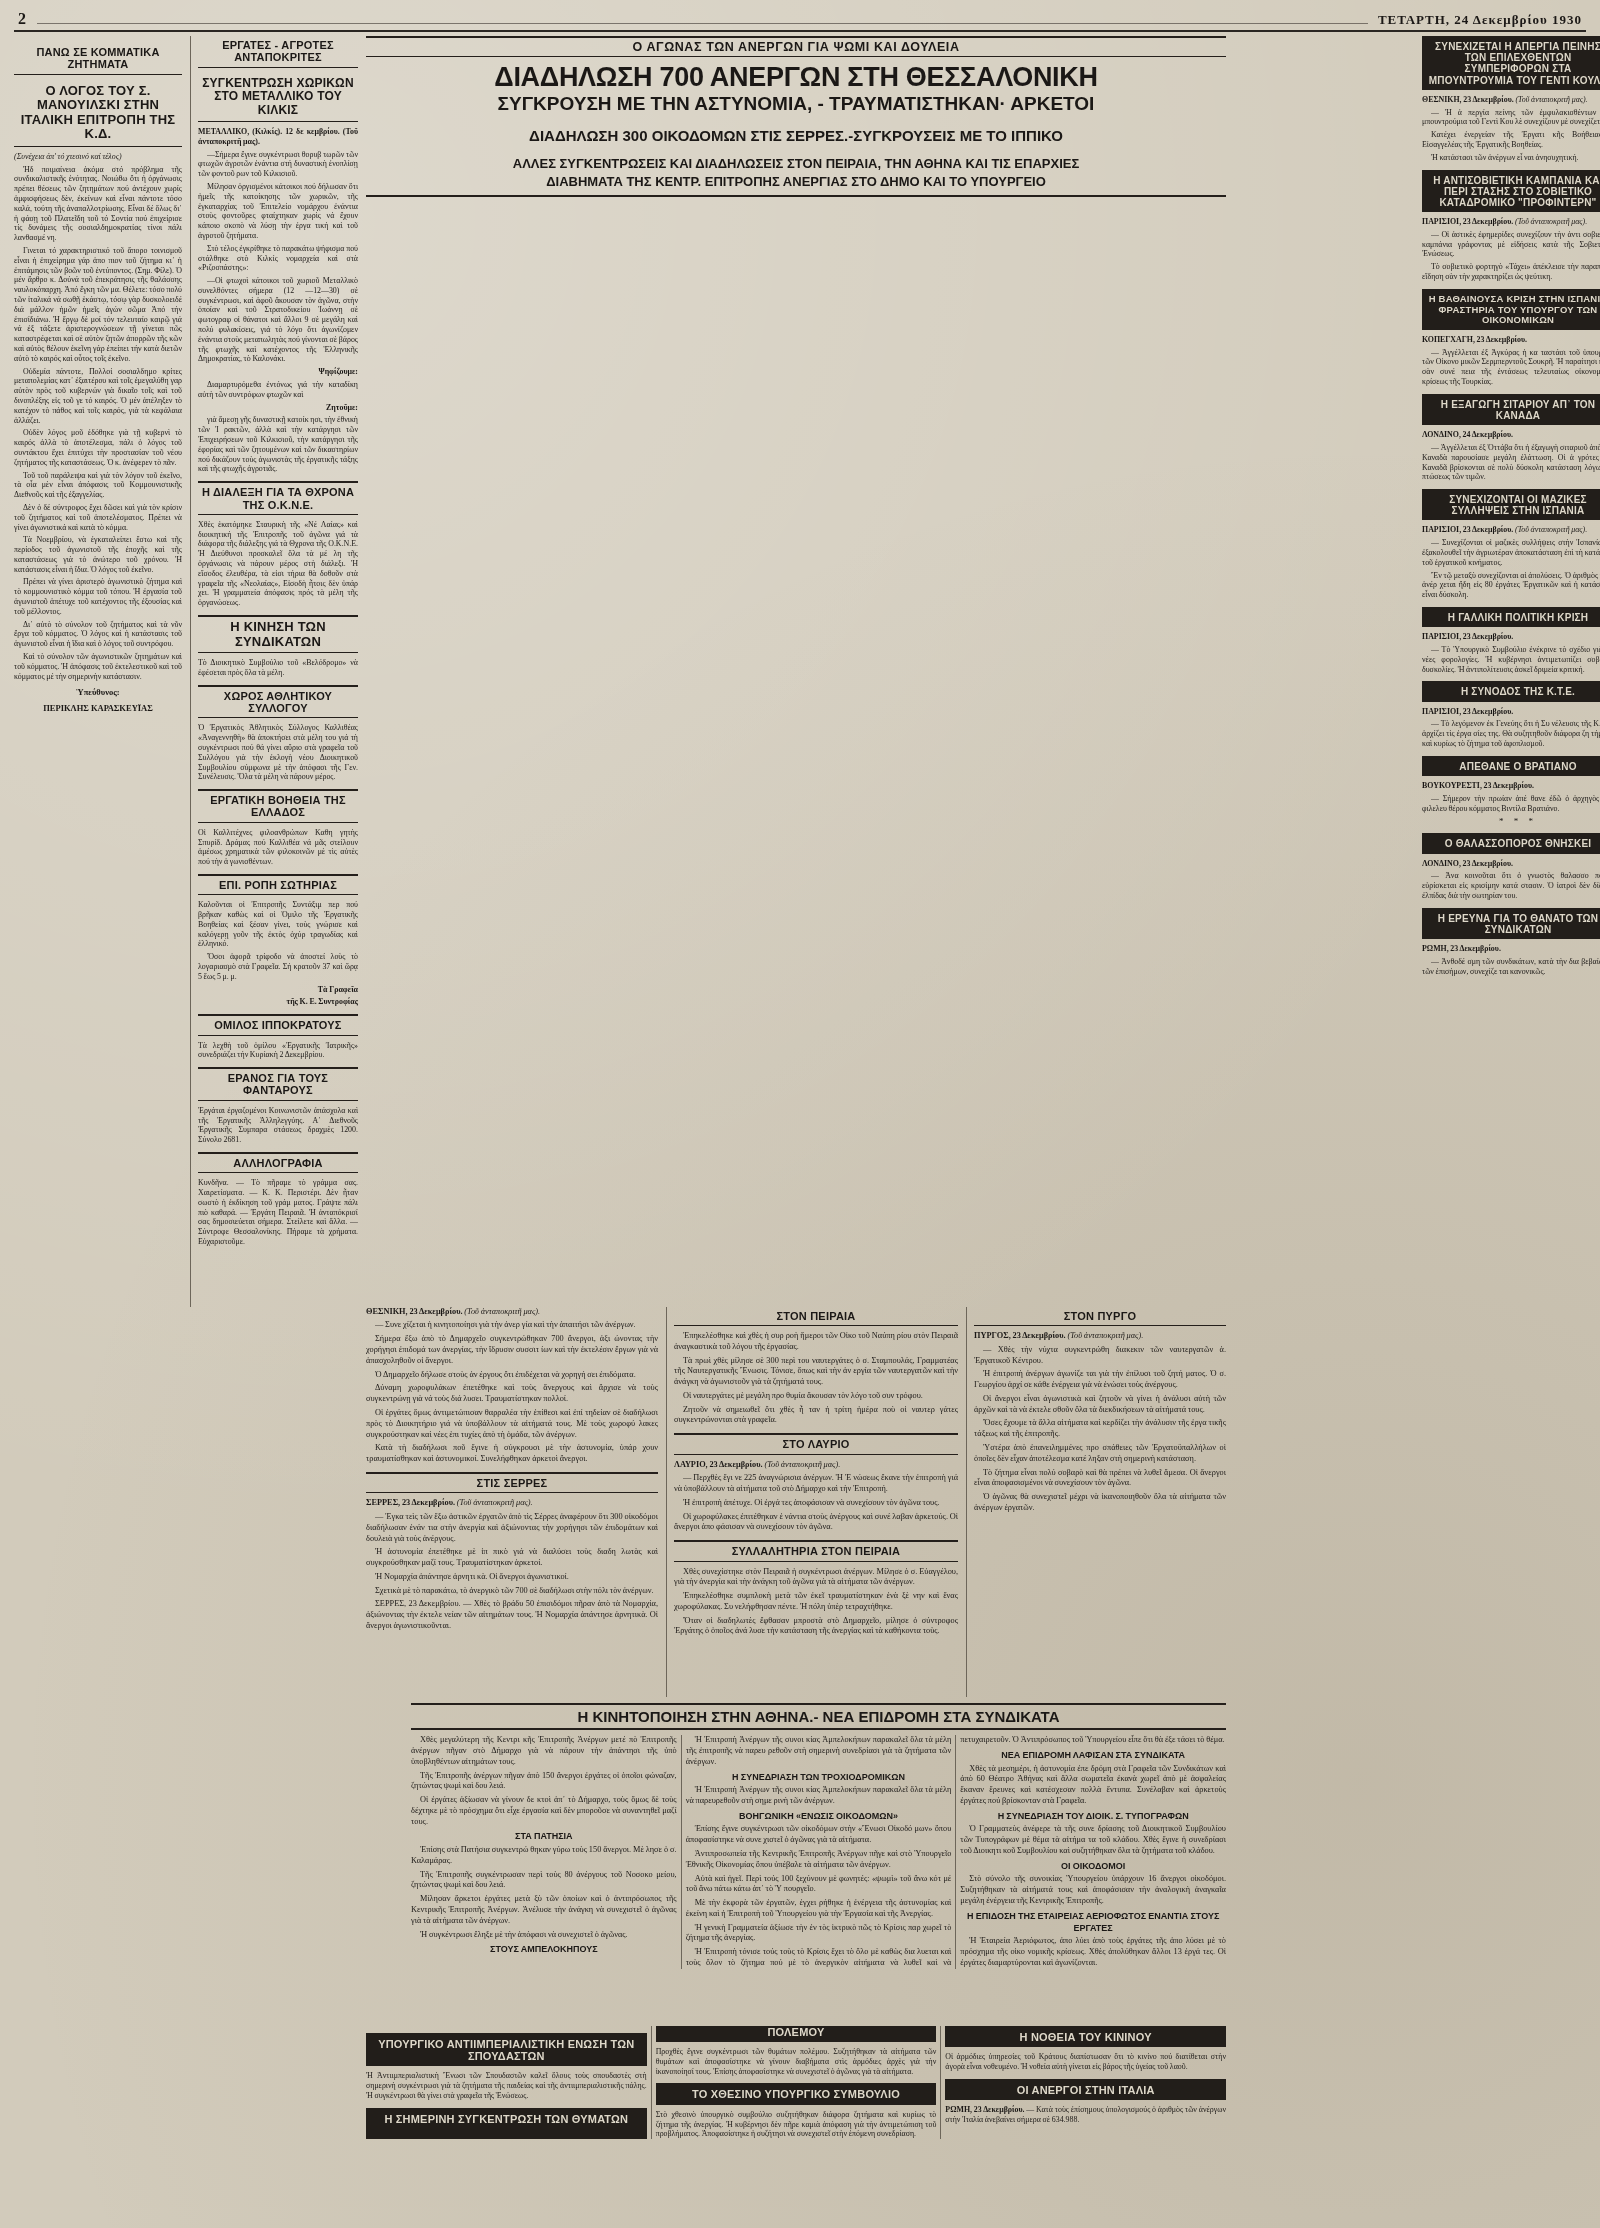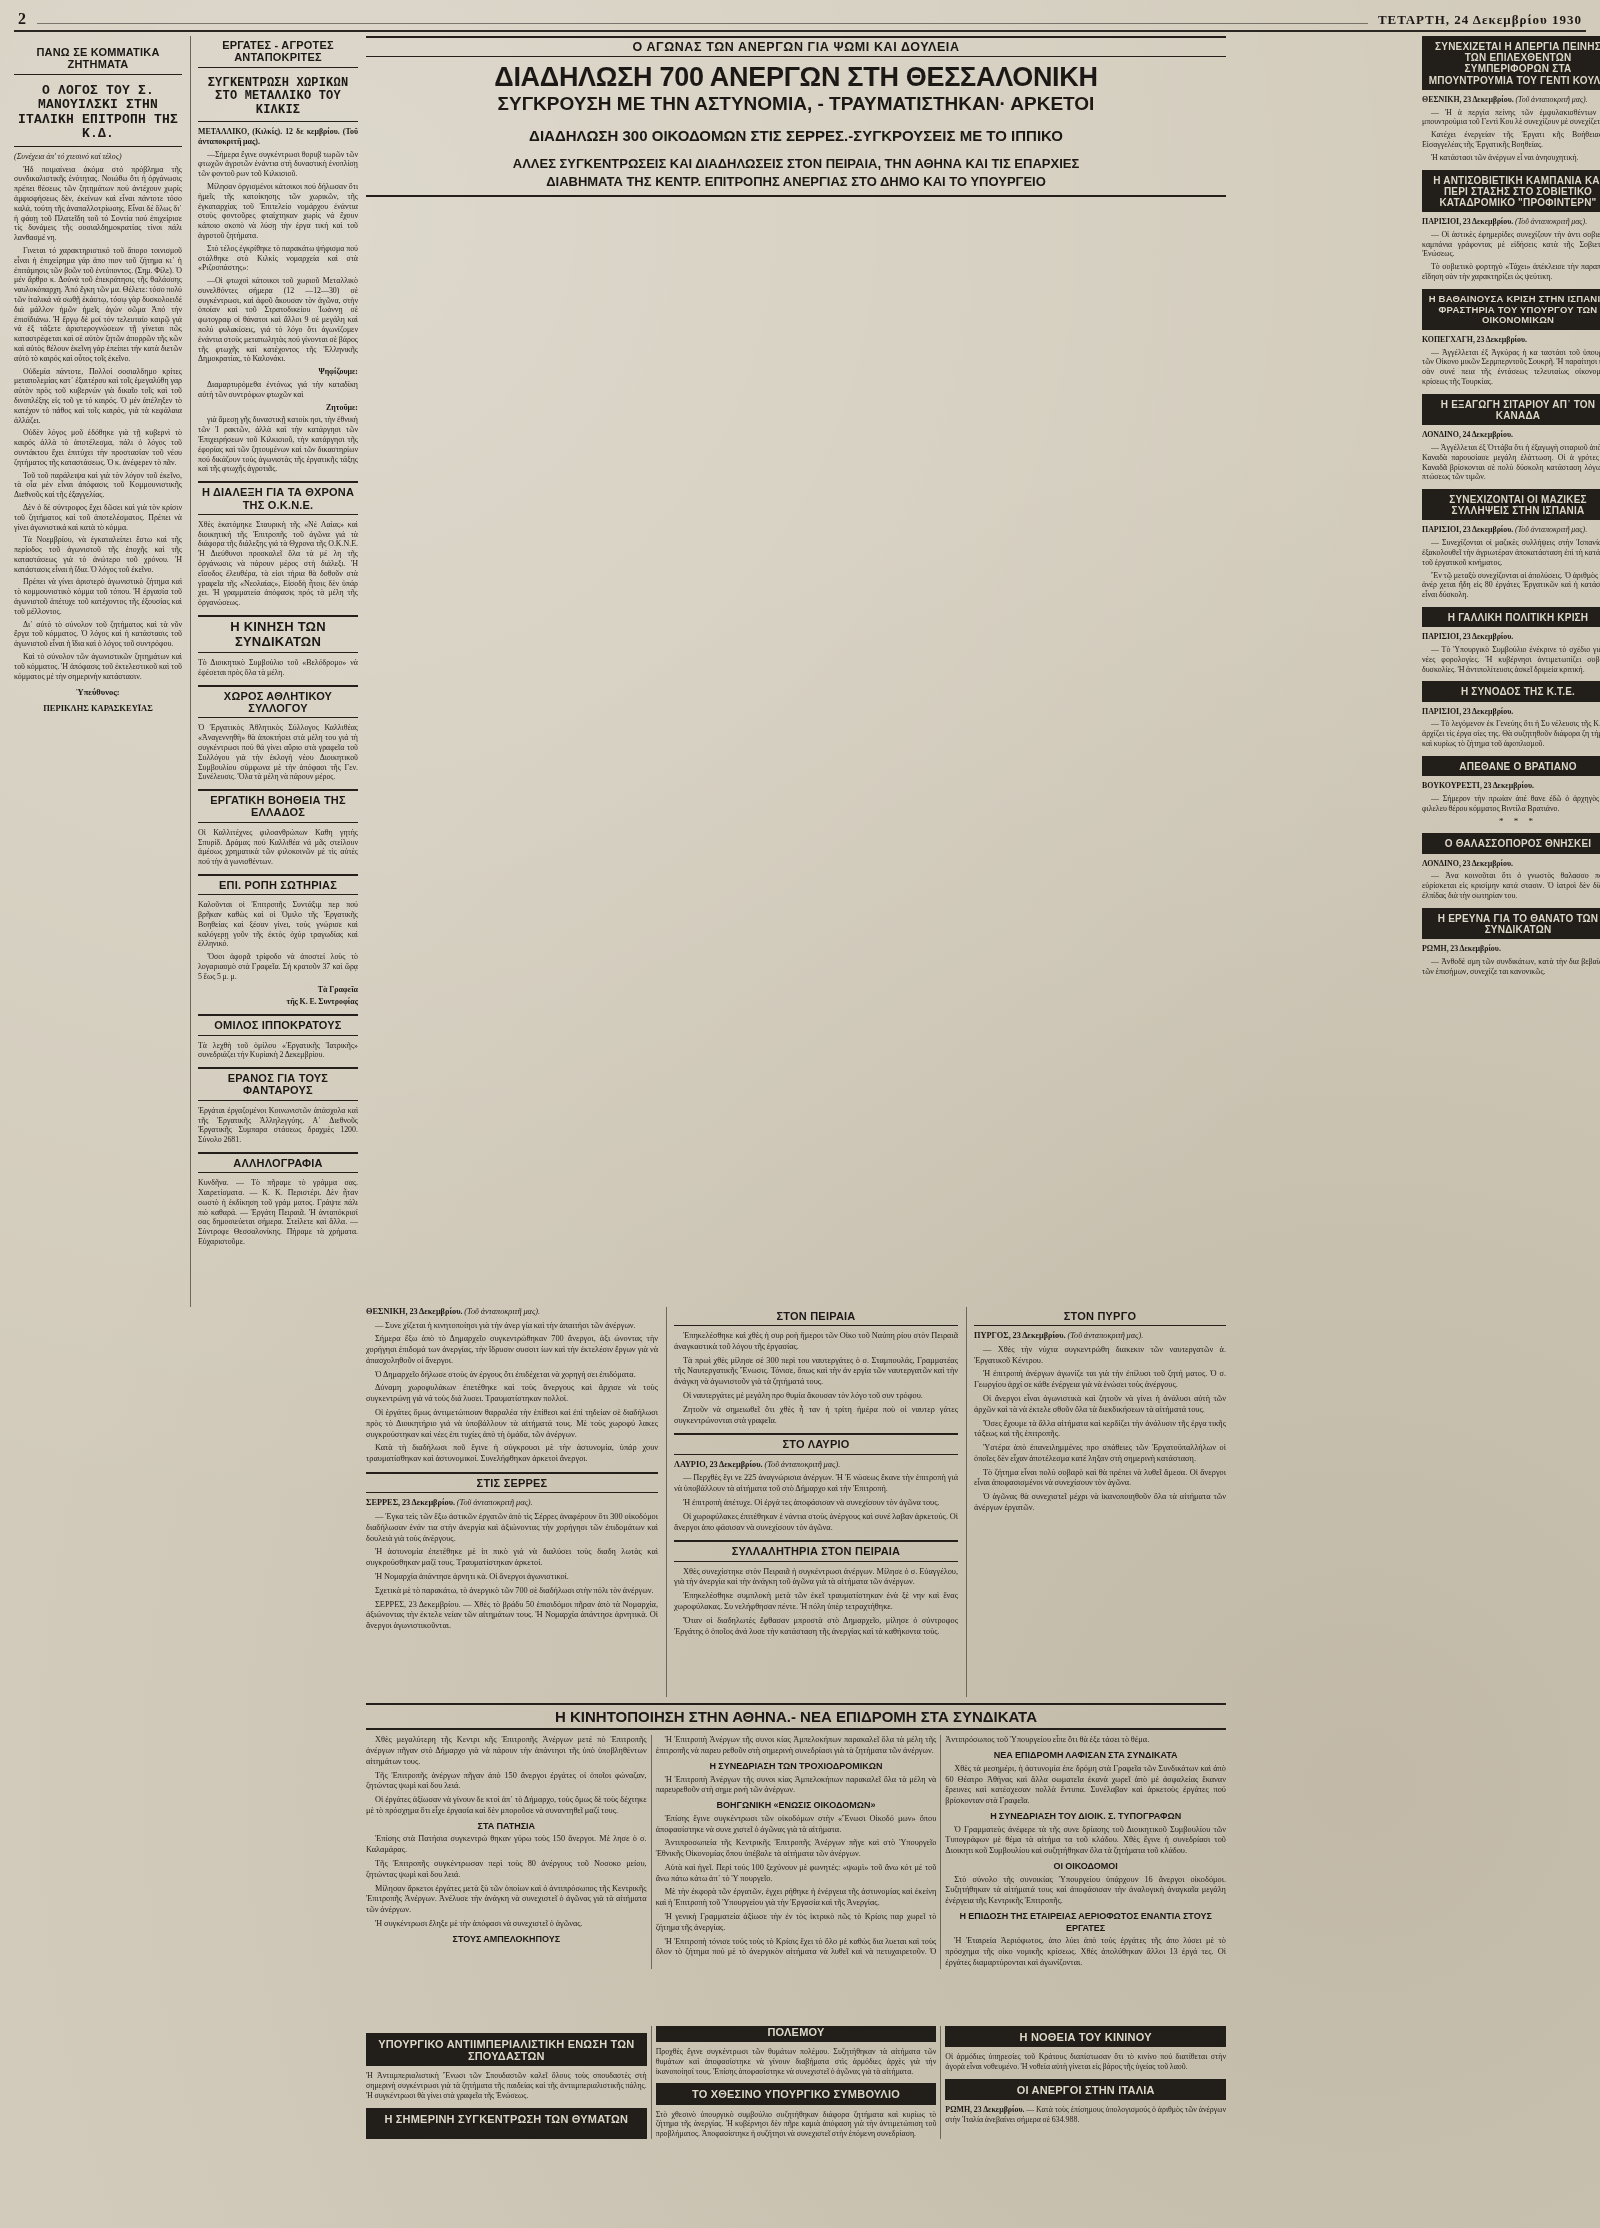--- a/index.html
+++ b/index.html
@@ -49,21 +49,21 @@
     border-bottom:1px solid #241f1b;
     padding:3px 2px;
     margin:7px 0 5px 0;
     font-size:11px;
     letter-spacing:.2px;
   }
   .hdr.black{
     background:#221e1a;color:#ded8c9;border-color:#221e1a;
   }
   .hdr.plain{border-top:none;border-bottom:1px solid #241f1b;}
-  .hdr.noline{border:none;margin-top:6px;font-family:Liberation Mono, monospace;}
+  .hdr.noline{border:none;margin-top:6px;}
   .body{
     font-size:8.3px;line-height:1.30;text-align:justify;
     hyphens:auto;word-spacing:-0.3px;
   }
   .body.tight{font-size:7.9px;line-height:1.24;}
   .body p{margin:0 0 3px 0;text-indent:9px;}
   .body p.noind{text-indent:0;}
   .dateline-it{font-style:italic;}
   .center{text-align:right;}
   .bold{font-weight:bold;}
@@ -268,21 +268,21 @@
         <p>Οἱ ἄνεργοι εἶναι ἀγωνιστικὰ καὶ ζητοῦν νὰ γίνει ἡ ἀνάλυσι αὐτὴ τῶν ἀρχῶν καὶ τὰ νὰ ἐκτελε σθοῦν ὅλα τὰ διεκδικήσεων τὰ αἰτήματά τους.</p>
       </div>
       <div class="body">
         <p>Ὅσες ἔχουμε τὰ ἄλλα αἰτήματα καὶ κερδίζει τὴν ἀνάλυσιν τῆς ἐργα τικῆς τάξεως καὶ τῆς ἐπιτροπῆς.</p>
         <p>Ὑστέρα ἀπὸ ἐπανειλημμένες προ σπάθειες τῶν Ἐργατοϋπαλλήλων οἱ ὁποῖες δὲν εἶχαν ἀποτέλεσμα κατέ ληξαν στὴ σημερινὴ κατάσταση.</p>
         <p>Τὸ ζήτημα εἶναι πολύ σοβαρὸ καὶ θὰ πρέπει νὰ λυθεῖ ἄμεσα. Οἱ ἄνεργοι εἶναι ἀποφασισμένοι νὰ συνεχίσουν τὸν ἀγῶνα.</p>
         <p>Ὁ ἀγῶνας θὰ συνεχιστεῖ μέχρι νὰ ἱκανοποιηθοῦν ὅλα τὰ αἰτήματα τῶν ἀνέργων ἐργατῶν.</p>
       </div>
     </div>
 
-    <div style="grid-row:3;grid-column:3 / span 3;">
+    <div style="grid-row:3;grid-column:3 / span 3;margin-left:45px;">
       <div class="wide-hdr">Η ΚΙΝΗΤΟΠΟΙΗΣΗ ΣΤΗΝ ΑΘΗΝΑ.- ΝΕΑ ΕΠΙΔΡΟΜΗ ΣΤΑ ΣΥΝΔΙΚΑΤΑ</div>
       <div class="threecol body">
         <p>Χθὲς μεγαλύτερη τῆς Κεντρι κῆς Ἐπιτροπῆς Ἀνέργων μετέ πὸ Ἐπιτροπῆς ἀνέργων πῆγαν στὸ Δήμαρχο γιὰ νὰ πάρουν τὴν ἀπάντησι τῆς ὑπὸ ὑποβληθέντων αἰτημάτων τους.</p>
         <p>Τῆς Ἐπιτροπῆς ἀνέργων πῆγαν ἀπὸ 150 ἄνεργοι ἐργάτες οἱ ὁποῖοι φώναζαν, ζητώντας ψωμὶ καὶ δου λειά.</p>
         <p>Οἱ ἐργάτες ἀξίωσαν νὰ γίνουν δε κτοὶ ἀπ᾽ τὸ Δήμαρχο, τοὺς ὅμως δὲ τοὺς δέχτηκε μὲ τὸ πρόσχημα ὅτι εἶχε ἐργασία καὶ δὲν μποροῦσε νὰ συναντηθεῖ μαζί τους.</p>
         <div class="tinyhdr">ΣΤΑ ΠΑΤΗΣΙΑ</div>
         <p>Ἐπίσης στὰ Πατήσια συγκεντρώ θηκαν γύρω τοὺς 150 ἄνεργοι. Μὲ λησε ὁ σ. Καλαμάρας.</p>
         <p>Τῆς Ἐπιτροπῆς συγκέντρωσαν περὶ τοὺς 80 ἀνέργους τοῦ Νοσοκο μείου, ζητώντας ψωμὶ καὶ δου λειά.</p>
         <p>Μίλησαν ἄρκετοι ἐργάτες μετὰ ξὺ τῶν ὁποίων καὶ ὁ ἀντιπρόσωπος τῆς Κεντρικῆς Ἐπιτροπῆς Ἀνέργων. Ἀνέλυσε τὴν ἀνάγκη νὰ συνεχιστεῖ ὁ ἀγῶνας γιὰ τὰ αἰτήματα τῶν ἀνέργων.</p>
         <p>Ἡ συγκέντρωσι ἔληξε μὲ τὴν ἀπόφασι νὰ συνεχιστεῖ ὁ ἀγῶνας.</p>

